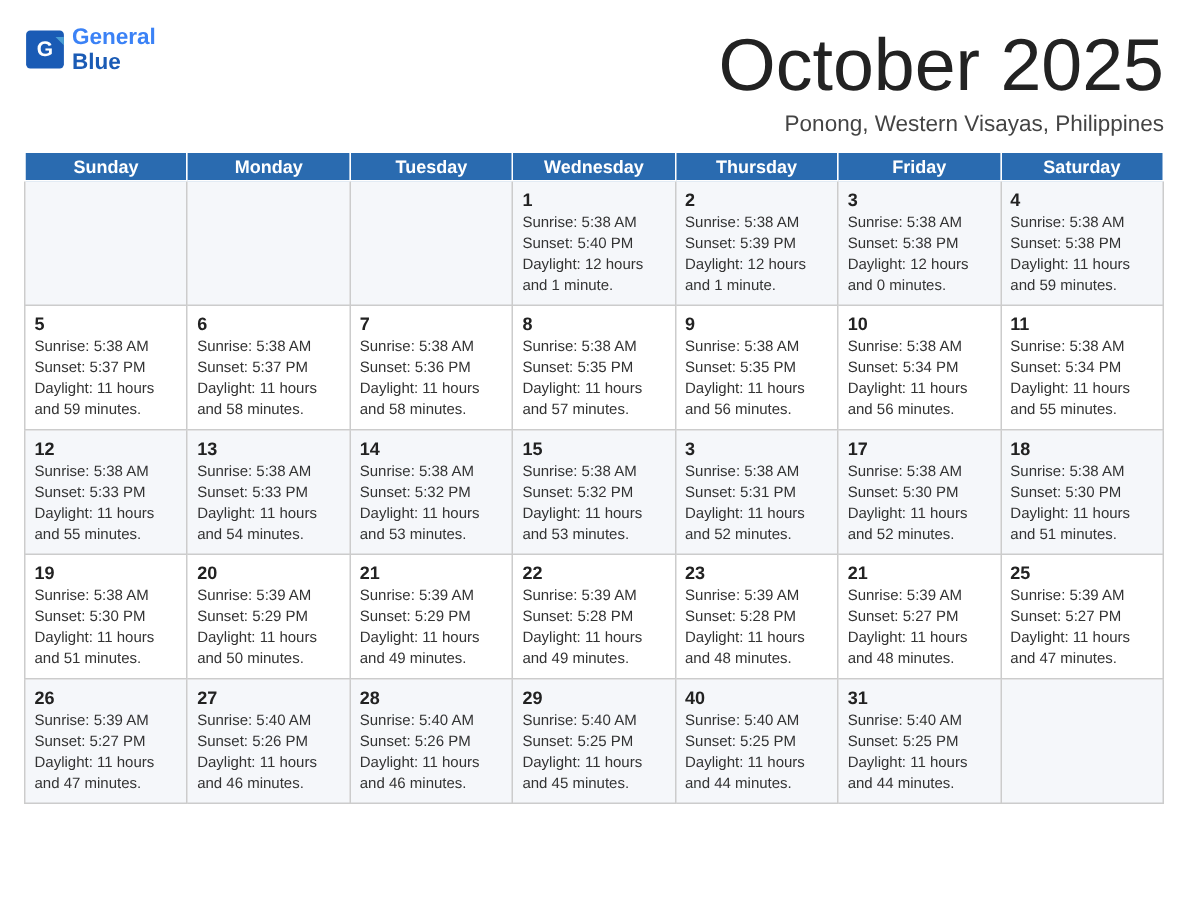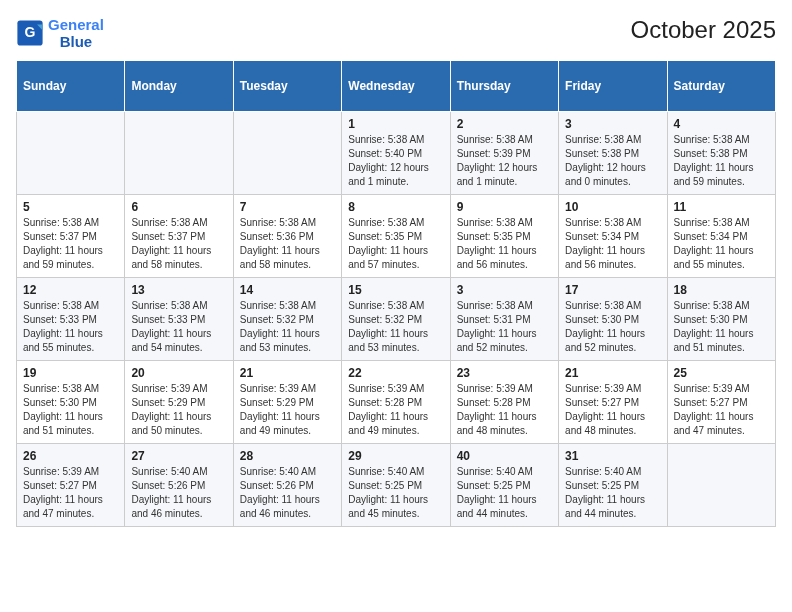--- a/index.html
+++ b/index.html
@@ -15,39 +15,39 @@
       justify-content: space-between;
       align-items: flex-start;
       margin-bottom: 10px;
     }
     .logo {
       display: flex;
       align-items: center;
       gap: 4px;
     }
     .logo-text-general { font-size: 15px; font-weight: bold; color: #3b82f6; }
-    .logo-text-blue { font-size: 15px; font-weight: bold; color: #1a5bb5; text-align: center; }
+    .logo-text-blue { font-size: 15px; font-weight: bold; color: #1a5bb5; }
     .logo-icon {
       width: 28px;
       height: 28px;
     }
     .title-area { text-align: right; }
-    .month-year { font-size: 24px; font-weight: normal; color: #222; }
+    .month-year { font-size: 49px; font-weight: normal; color: #222; }
     .location { font-size: 15px; color: #444; margin-top: 2px; }
 
     table {
       width: 100%;
       border-collapse: collapse;
       font-size: 11px;
     }
     thead tr th {
       background-color: #2a6bb0;
       color: #fff;
-      text-align: left;
-      padding: 18px 6px;
+      text-align: center;
+      padding: 2px 6px;
       font-size: 12px;
       font-weight: bold;
       border: 1px solid #fff;
     }
     tbody tr td {
       vertical-align: top;
       padding: 5px 6px;
       border: 1px solid #ccc;
       min-height: 80px;
       height: 80px;
@@ -84,20 +84,21 @@
       <text x="20" y="26" text-anchor="middle" fill="white" font-size="20" font-weight="bold" font-family="Arial">G</text>
       <polygon points="30,8 38,8 38,16" fill="#4a9fd4"></polygon>
     </svg>
     <div>
       <div class="logo-text-general">General</div>
       <div class="logo-text-blue">Blue</div>
     </div>
   </div>
   <div class="title-area">
     <div class="month-year">October 2025</div>
+    <div class="location">Ponong, Western Visayas, Philippines</div>
   </div>
 </div>
 
 <table>
   <thead>
     <tr>
     <th>Sunday</th>
         <th>Monday</th>
         <th>Tuesday</th>
         <th>Wednesday</th>

